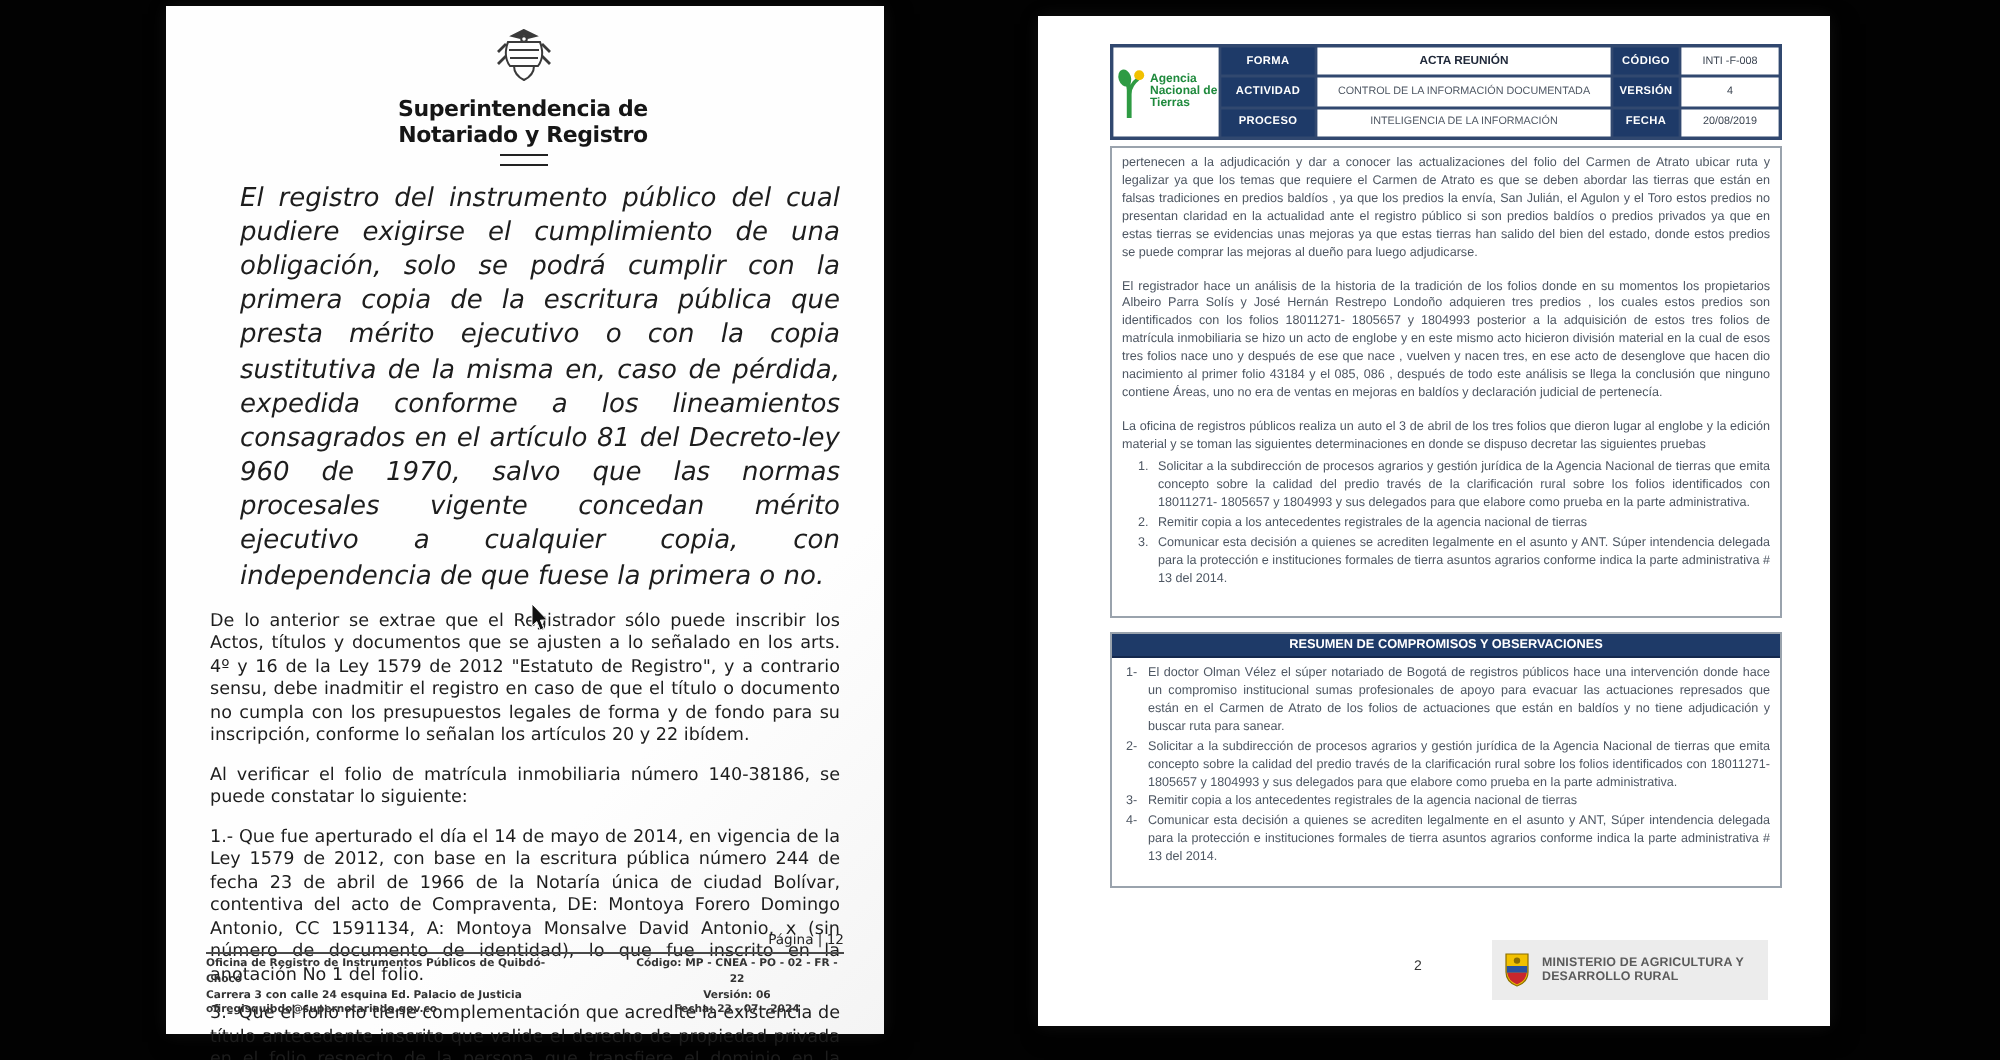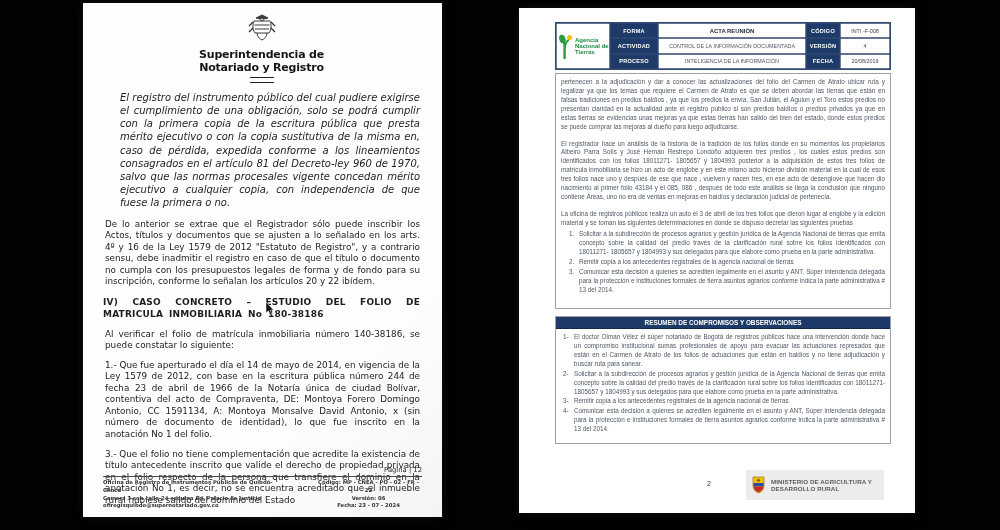--- a/index.html
+++ b/index.html
@@ -9,21 +9,21 @@
     font-family:"DejaVu Sans","Liberation Sans",sans-serif;
   }
   .page{position:absolute;background:#fff;box-shadow:0 0 9px rgba(255,255,255,.07),3px 4px 10px rgba(0,0,0,.9);}
   
   .page-left{left:83px;top:3px;width:359px;height:514px;background:linear-gradient(135deg,#fefefe 70%,#f4f4f4);color:#1d1d1d;}
   .lp-inner{padding:7px 22px 0 20px;}
   .lp-emblem{display:flex;justify-content:center;margin-top:2px;}
   .lp-org{font-weight:bold;text-align:center;font-size:11px;line-height:1.22;white-space:pre-line;letter-spacing:-.2px;margin-top:2px;color:#161616;}
   .lp-org-dash{width:24px;height:4px;border-top:1.6px solid #222;border-bottom:1.6px solid #222;margin:2px auto 8px auto;}
   .lp-paralabel{font-style:italic;font-size:8.8px;margin:0 0 8px 17px;}
-  .lp-quote{font-style:italic;font-size:10px;line-height:1.32;text-align:justify;margin:0 0 9px 17px;}
+  .lp-quote{font-style:italic;font-size:13px;line-height:1.32;text-align:justify;margin:0 0 9px 17px;}
   .lp-p{font-size:8.8px;line-height:1.31;text-align:justify;margin:0 0 8px 2px;}
   .lp-h{font-size:9px;font-weight:bold;line-height:1.35;text-align:justify;word-spacing:2.5px;letter-spacing:.2px;margin:1px 0 9px 0;}
   .lp-footer{position:absolute;left:20px;right:20px;bottom:7px;border-top:1px solid #4a4a4a;padding-top:2px;display:flex;font-size:5.3px;line-height:1.45;color:#333;font-weight:bold;gap:36px;}
   .lp-footer-left{width:176px;}
   .lp-footer-right{flex:1;text-align:center;}
   .lp-pagenum{position:absolute;right:0;top:-11px;font-size:6.8px;font-weight:normal;color:#222;background:transparent;}
   
   .page-right{left:519px;top:8px;width:396px;height:505px;color:#4e5763;font-family:"Liberation Sans",sans-serif;}
   .rp-table{position:relative;margin:14px 24px 3px 36px;display:grid;grid-template-columns:54px 48px 148px 34px 1fr;grid-auto-rows:15.3px;border:1px solid #31486f;}
   .rp-cell{box-shadow:inset 0 0 0 .7px #31486f;display:flex;align-items:center;justify-content:center;overflow:hidden;}
@@ -66,21 +66,20 @@
           <path d="M6 10 L2 14 M24 10 L28 14 M6 16 L2 20 M24 16 L28 20" stroke-width="1.4"></path>
         </g>
       </svg>
     </div>
     <div class="lp-org">Superintendencia de
 Notariado y Registro</div>
     <div class="lp-org-dash"></div>
 
     <div class="lp-quote">El registro del instrumento público del cual pudiere exigirse el cumplimiento de una obligación, solo se podrá cumplir con la primera copia de la escritura pública que presta mérito ejecutivo o con la copia sustitutiva de la misma en, caso de pérdida, expedida conforme a los lineamientos consagrados en el artículo 81 del Decreto-ley 960 de 1970, salvo que las normas procesales vigente concedan mérito ejecutivo a cualquier copia, con independencia de que fuese la primera o no.</div>
     <div class="lp-p">De lo anterior se extrae que el Registrador sólo puede inscribir los Actos, títulos y documentos que se ajusten a lo señalado en los arts. 4º y 16 de la Ley 1579 de 2012 "Estatuto de Registro", y a contrario sensu, debe inadmitir el registro en caso de que el título o documento no cumpla con los presupuestos legales de forma y de fondo para su inscripción, conforme lo señalan los artículos 20 y 22 ibídem.</div>
-    <div class="lp-h">IV) CASO CONCRETO – ESTUDIO DEL FOLIO DE MATRICULA INMOBILIARIA No 180-38186</div>
     <div class="lp-p">Al verificar el folio de matrícula inmobiliaria número 140-38186, se puede constatar lo siguiente:</div>
     <div class="lp-p">1.- Que fue aperturado el día el 14 de mayo de 2014, en vigencia de la Ley 1579 de 2012, con base en la escritura pública número 244 de fecha 23 de abril de 1966 de la Notaría única de ciudad Bolívar, contentiva del acto de Compraventa, DE: Montoya Forero Domingo Antonio, CC 1591134, A: Montoya Monsalve David Antonio, x (sin número de documento de identidad), lo que fue inscrito en la anotación No 1 del folio.</div>
     <div class="lp-p">3.- Que el folio no tiene complementación que acredite la existencia de título antecedente inscrito que valide el derecho de propiedad privada en el folio respecto de la persona que transfiere el dominio en la anotación No 1, es decir, no se encuentra acreditado que el inmueble rural hubiese salido del dominio del Estado</div>
 
   </div>
 
   <div class="lp-footer">
     <div class="lp-footer-left">
       <div>Oficina de Registro de Instrumentos Públicos de Quibdó-Chocó</div>
       <div>Carrera 3 con calle 24 esquina Ed. Palacio de Justicia</div>

